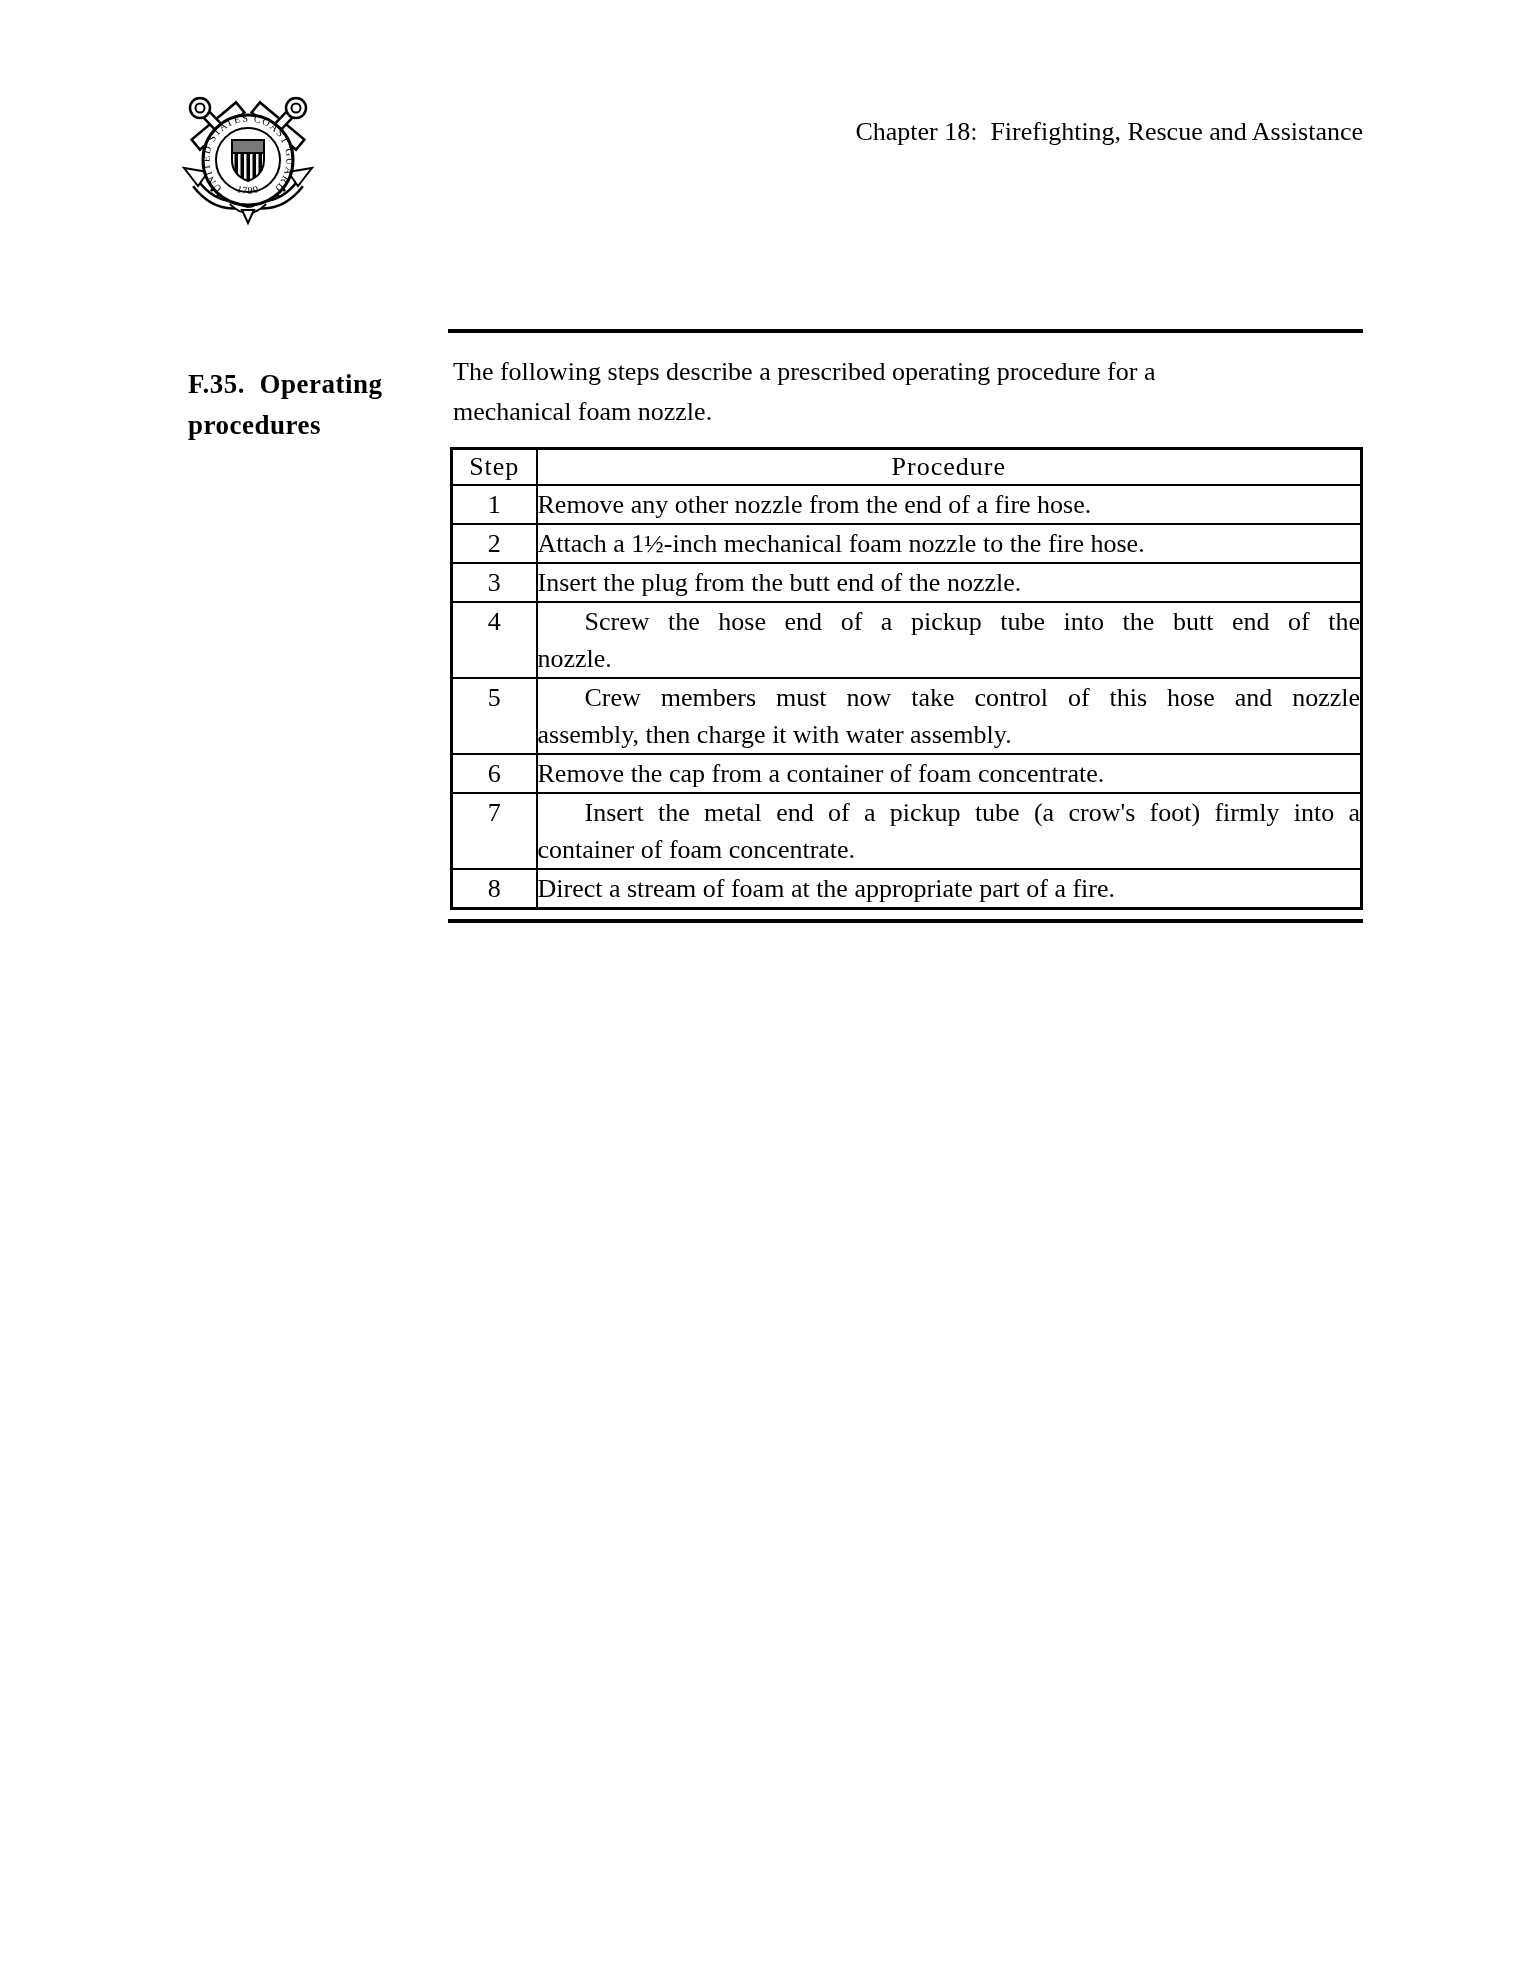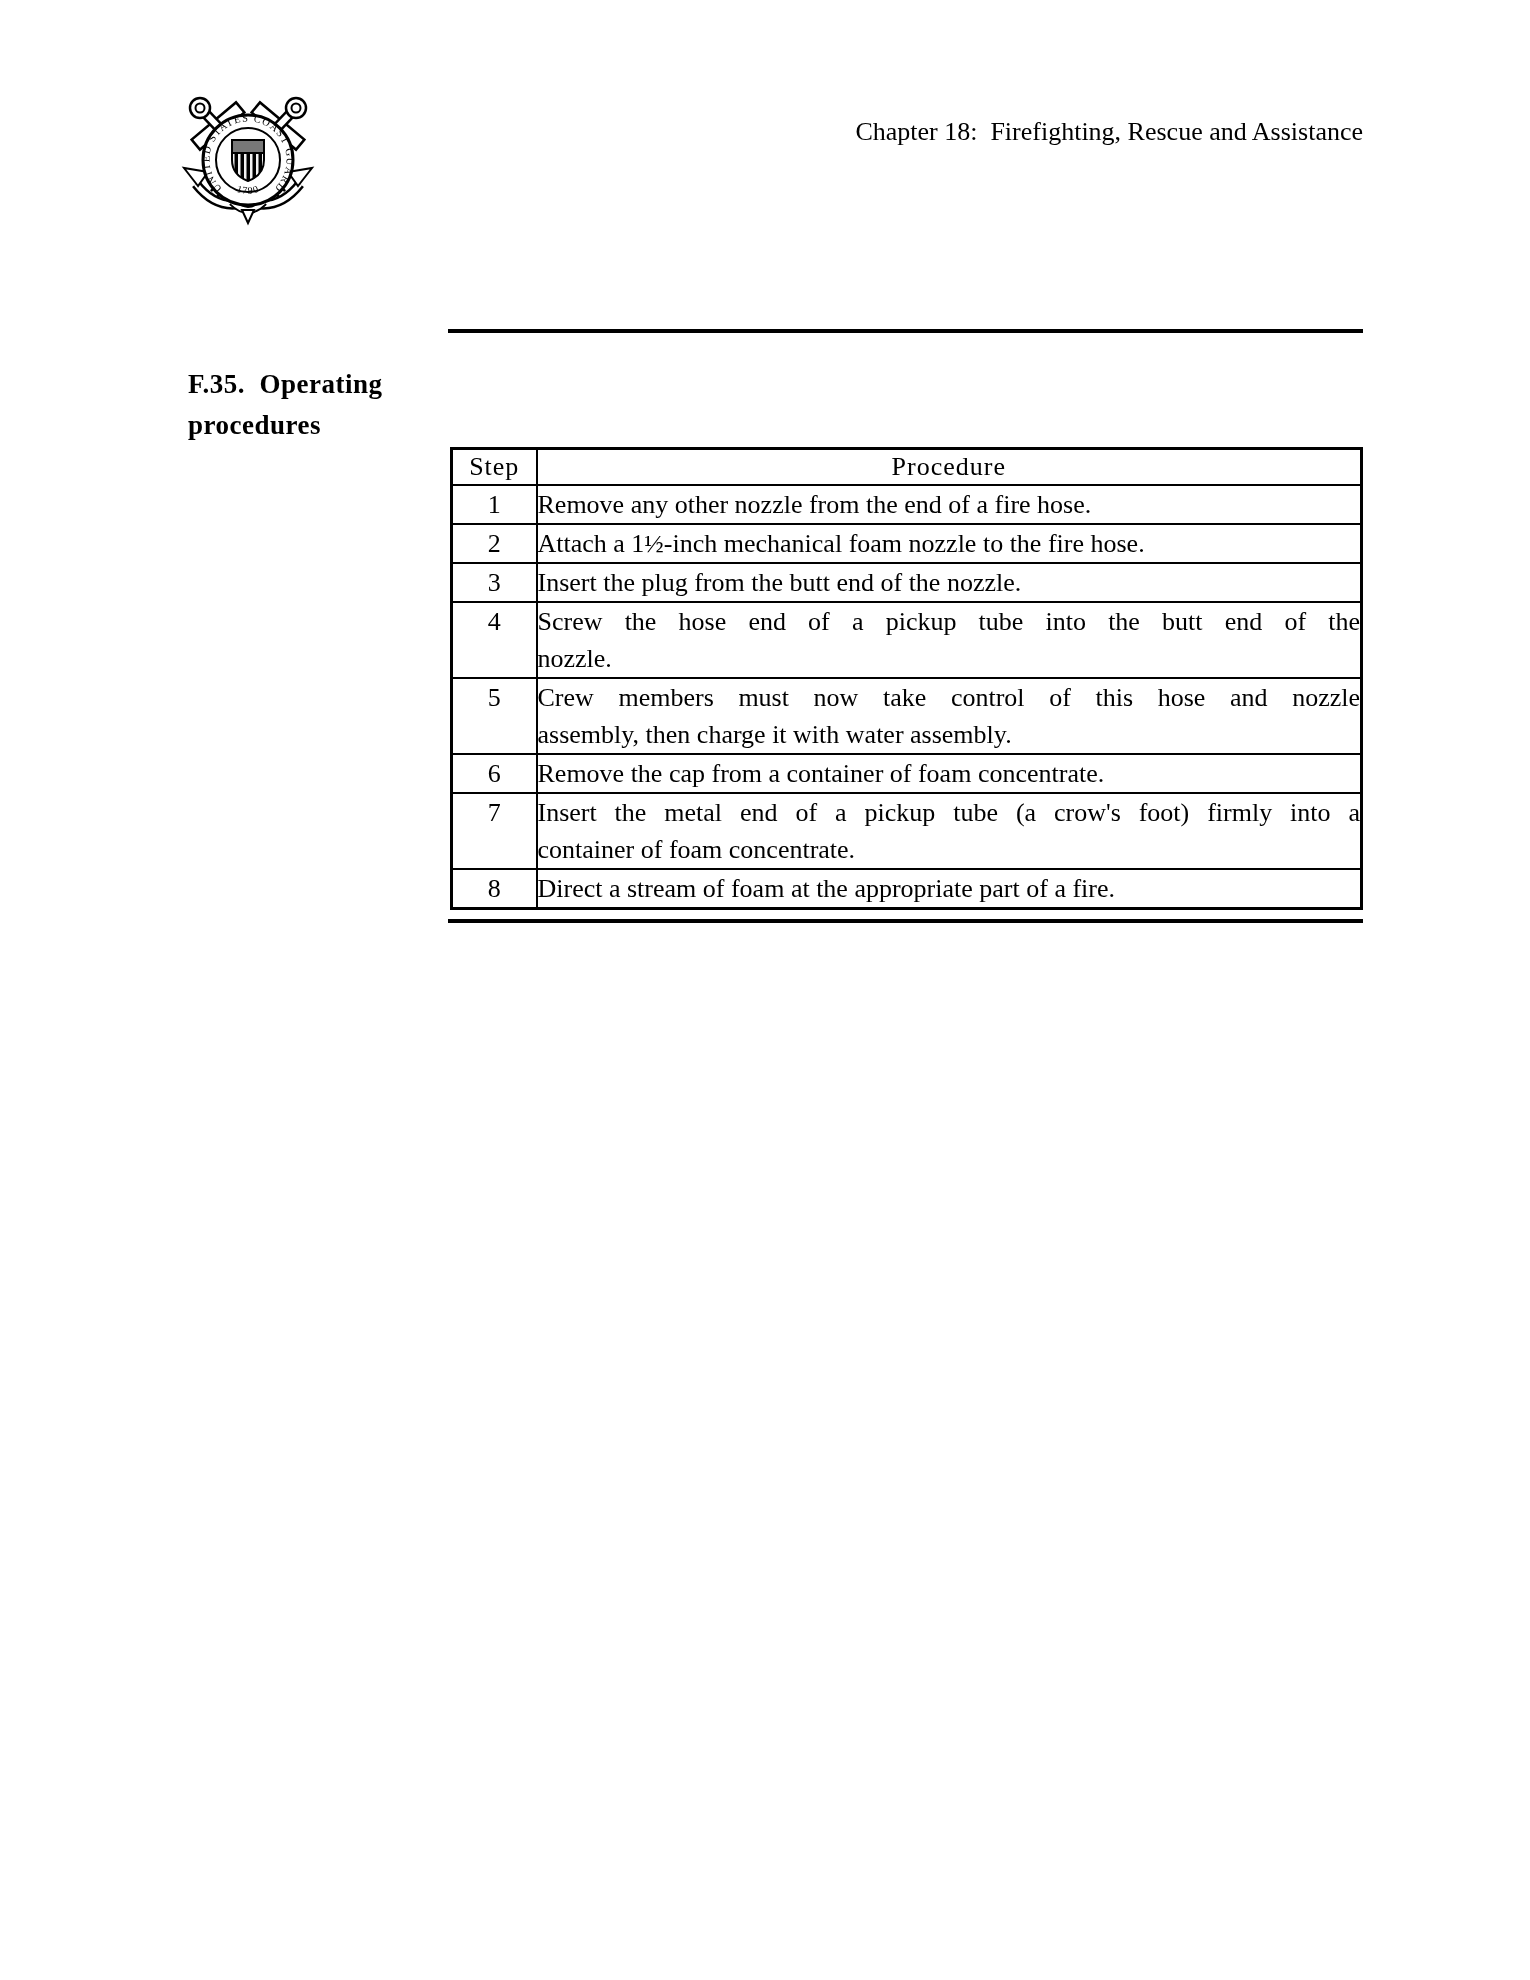--- a/index.html
+++ b/index.html
@@ -87,20 +87,21 @@
     line-height:37px;
   }
   .proc-cell{
     padding:0 14px 0 12px;
     text-align:left;
   }
   .cell-line{line-height:37px;}
   .justify-line{
     text-align:justify;
     text-align-last:justify;
+    margin-left:47px;
   }
   .page-number{
     position:absolute;
     top:1858px;
     left:0;
     width:1482px;
     text-align:center;
     font-size:26px;
   }
   .emblem-ring-text{
@@ -185,20 +186,22 @@
     </svg>
   </div>
 
   <div class="chapter-header">Chapter 18:  Firefighting, Rescue and Assistance</div>
 
   <div class="rule rule-top"></div>
 
   <div class="section-label">F.35.  Operating
 procedures</div>
 
+  <div class="intro">The following steps describe a prescribed operating procedure for a
+mechanical foam nozzle.</div>
 
   <table class="proc-table">
     <colgroup>
       <col class="step-col">
       <col>
     </colgroup>
     <thead>
       <tr>
         <th>Step</th>
         <th>Procedure</th>

